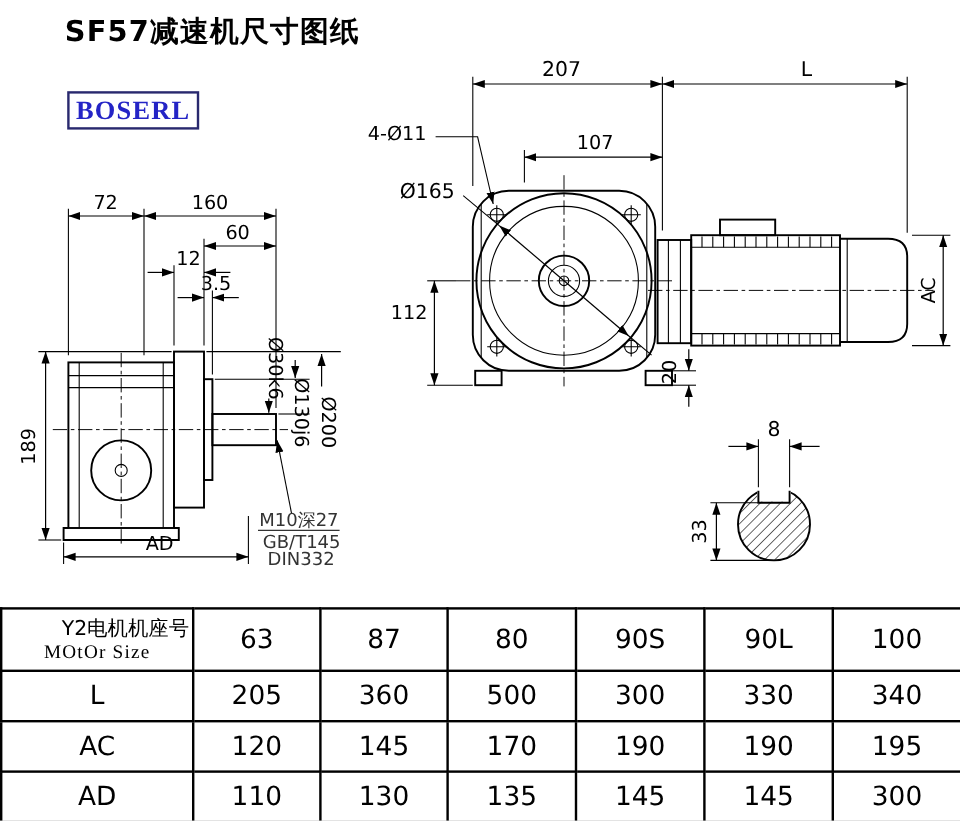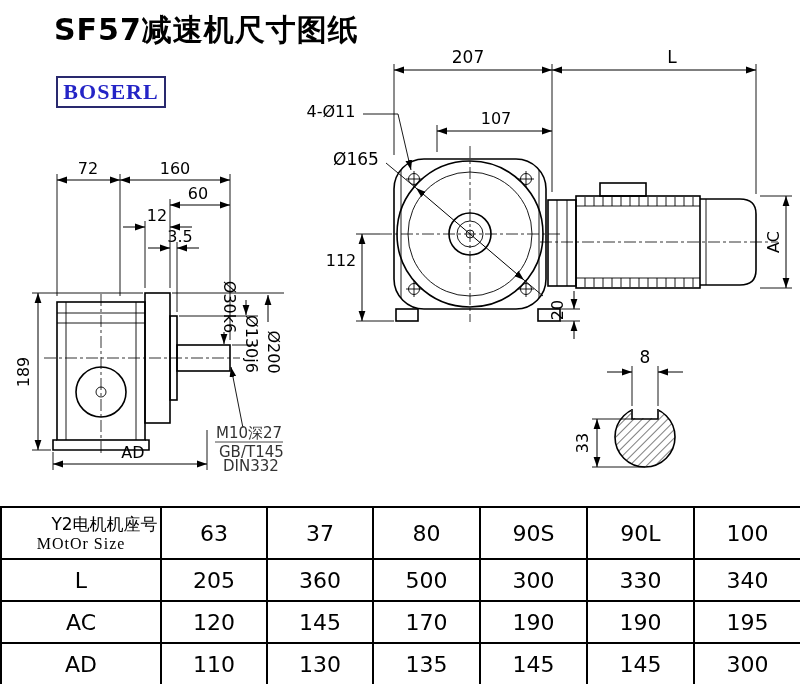--- a/index.html
+++ b/index.html
@@ -1,18 +1,18 @@
 <!DOCTYPE html>
 <html><head>
 <meta charset="utf-8">
 <style>
   html,body{margin:0;padding:0;background:#fff;}
   .page{position:relative;width:800px;height:684px;background:#fff;overflow:hidden;
         font-family:"DejaVu Sans","Liberation Sans",sans-serif;color:#000;}
-  .title{position:absolute;left:54px;top:10px;margin:0;font-size:30px;font-weight:700;
+  .title{position:absolute;left:54px;top:10px;margin:0;font-size:24px;font-weight:700;
          letter-spacing:1px;font-family:"DejaVu Sans","Liberation Sans",sans-serif;}
   .brand{position:absolute;left:56px;top:76px;width:110px;height:32px;border:2px solid #29296e;
          display:flex;align-items:center;justify-content:center;box-sizing:border-box;background:#fff;}
   .brand span{font-family:"Liberation Serif","DejaVu Serif",serif;font-size:22px;color:#2424c6;
               font-weight:600;letter-spacing:1px;}
   svg.drawing{position:absolute;left:0;top:0;}
   svg text{font-family:"DejaVu Sans","Liberation Sans",sans-serif;font-size:16px;fill:#000;}
   svg text.big{font-size:17px;}
   svg text.note{font-size:15px;fill:#333;}
   .ln{stroke:#000;stroke-width:1.6;fill:none;}
@@ -217,21 +217,21 @@
         <col style="width:107px">
         <col style="width:107px">
     </colgroup>
     <tbody>
       <tr class="hdr">
         <td class="first">
           <div class="cn">Y2电机机座号</div>
           <div class="en">MOtOr Size</div>
         </td>
         <td>63</td>
-        <td>37</td>
+        <td>87</td>
         <td>80</td>
         <td>90S</td>
         <td>90L</td>
         <td>100</td>
       </tr>
       <tr class="row">
         <td class="rowlabel">L</td>
         <td>205</td>
         <td>360</td>
         <td>500</td>

